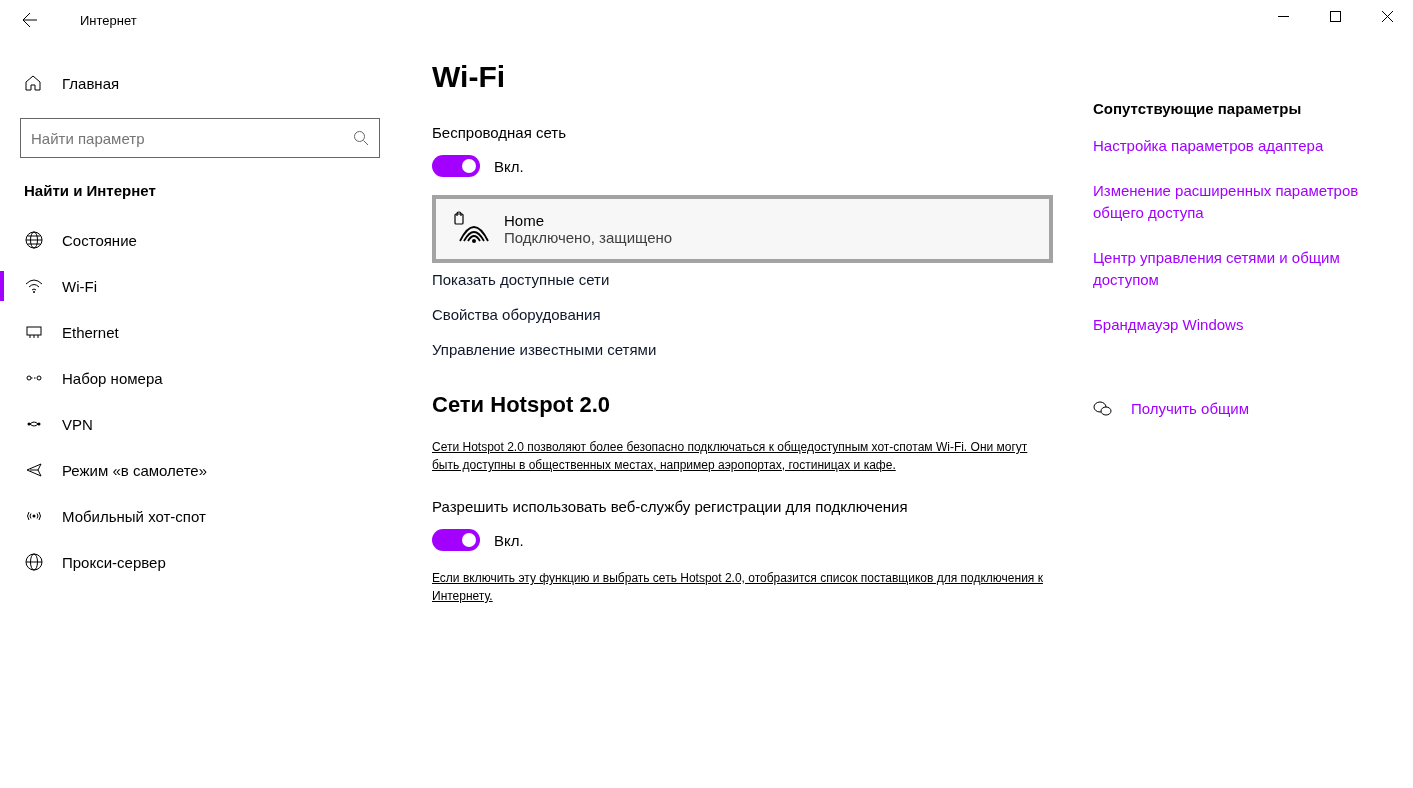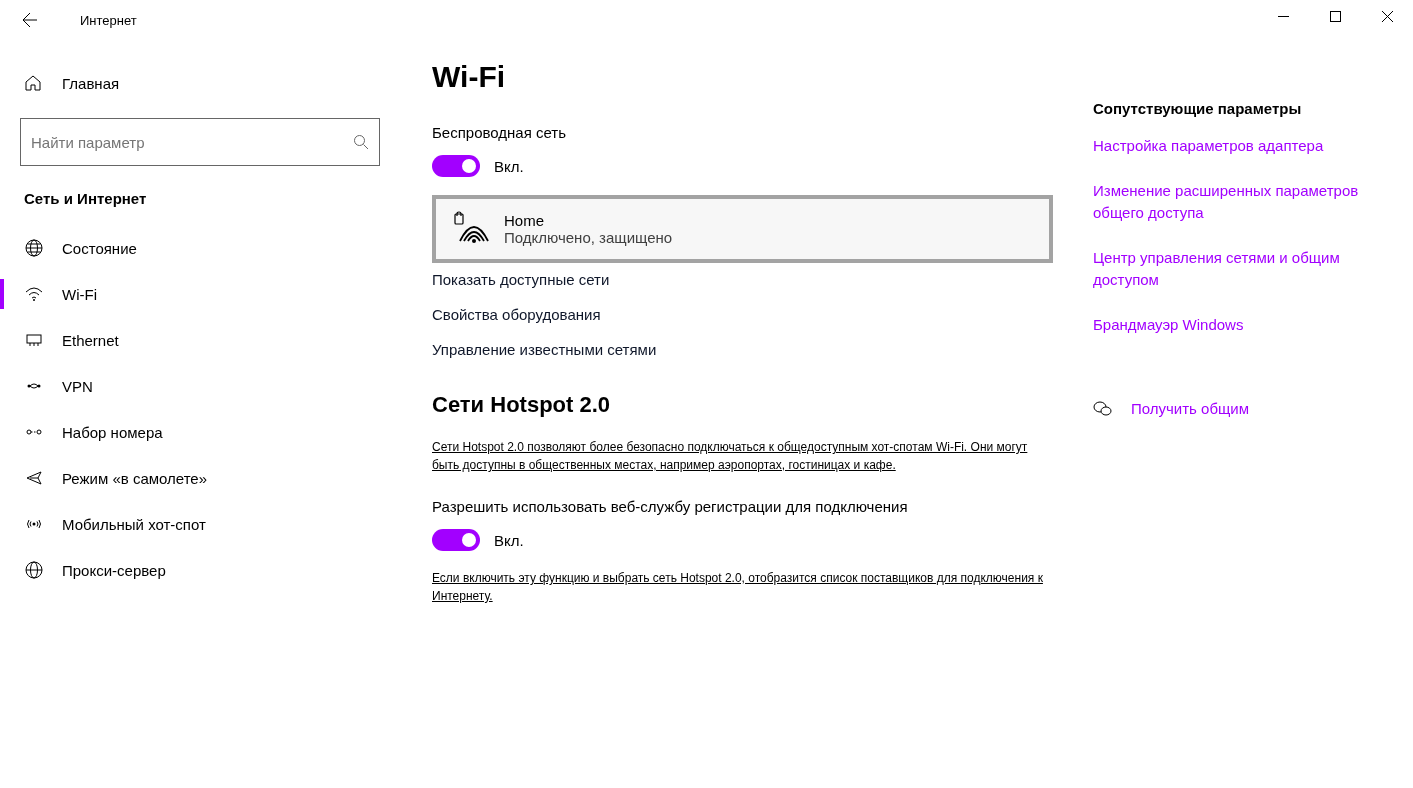--- a/index.html
+++ b/index.html
@@ -11,21 +11,21 @@
 .win-controls { position: absolute; right: 0; top: 0; display: flex; }
 .win-btn { width: 52px; height: 32px; display: flex; align-items: center; justify-content: center; cursor: pointer; }
 
 .container { display: flex; height: calc(100% - 40px); }
 
 .sidebar { width: 400px; padding: 24px 0 0 0; }
 .home-row { display: flex; align-items: center; padding: 10px 24px; cursor: pointer; margin-bottom: 16px; }
 .home-row .icon { width: 20px; margin-right: 18px; display: flex; align-items: center; }
 .home-row .label { font-size: 15px; }
 
-.search-box { margin: 0 20px 24px 20px; border: 1px solid #666; height: 48px; display: flex; align-items: center; padding: 0 10px; }
+.search-box { margin: 0 20px 24px 20px; border: 1px solid #666; height: 40px; display: flex; align-items: center; padding: 0 10px; }
 .search-box input { flex: 1; border: none; outline: none; font-size: 15px; background: transparent; }
 .search-box .search-icon { color: #666; }
 
 .category-header { font-size: 15px; font-weight: 600; padding: 0 24px 18px; }
 
 .nav-item { display: flex; align-items: center; padding: 14px 24px; cursor: pointer; position: relative; font-size: 15px; text-align: center; }
 .nav-item .icon { width: 20px; margin-right: 18px; display: flex; align-items: center; justify-content: center; }
 .nav-item.active::before { content: ""; position: absolute; left: 0; top: 8px; bottom: 8px; width: 4px; background: #a200ff; }
 
 .main { flex: 1; padding: 20px 40px 0 32px; display: flex; }
@@ -99,21 +99,21 @@
     <div class="search-box">
       <input type="text" placeholder="Найти параметр" style="">
       <span class="search-icon">
         <svg width="16" height="16" viewBox="0 0 16 16">
             <circle cx="6.5" cy="6.5" r="5" stroke="#666" fill="none"></circle>
             <path d="M10.5 10.5 L15 15" stroke="#666"></path>
           </svg>
       </span>
     </div>
 
-    <div class="category-header">Сеть и Интернет</div>
+    <div class="category-header">Найти и Интернет</div>
 
     <div class="nav-item">
       <span class="icon">
           <svg width="18" height="18" viewBox="0 0 18 18">
             <circle cx="9" cy="9" r="8" stroke="#000" fill="none"></circle>
             <ellipse cx="9" cy="9" rx="3.5" ry="8" stroke="#000" fill="none"></ellipse>
             <path d="M1 9 H17 M2.5 5 H15.5 M2.5 13 H15.5" stroke="#000"></path>
           </svg>
         </span>
       <span>Состояние</span>
@@ -128,41 +128,41 @@
       <span>Wi-Fi</span>
     </div>
     <div class="nav-item">
       <span class="icon">
           <svg width="18" height="18" viewBox="0 0 18 18">
             <rect x="2" y="4" width="14" height="8" stroke="#000" fill="none"></rect>
             <path d="M5 12 V15 M9 12 V15 M13 12 V15" stroke="#000"></path>
           </svg>
         </span>
       <span>Ethernet</span>
+    </div>
+    <div class="nav-item">
+      <span class="icon">
+          <svg width="18" height="18" viewBox="0 0 18 18">
+            <circle cx="4" cy="9" r="2" stroke="#000" fill="none"></circle>
+            <circle cx="14" cy="9" r="2" stroke="#000" fill="none"></circle>
+            <path d="M6 9 H12" stroke="#000" stroke-dasharray="1.5 1.5"></path>
+          </svg>
+        </span>
+      <span>Набор номера</span>
     </div>
     <div class="nav-item">
       <span class="icon">
           <svg width="18" height="18" viewBox="0 0 18 18">
             <circle cx="4" cy="9" r="1.5" fill="#000"></circle>
             <circle cx="14" cy="9" r="1.5" fill="#000"></circle>
             <path d="M5 9 Q9 5 13 9" stroke="#000" fill="none"></path>
             <path d="M5 9 Q9 13 13 9" stroke="#000" fill="none"></path>
           </svg>
         </span>
       <span>VPN</span>
-    </div>
-    <div class="nav-item">
-      <span class="icon">
-          <svg width="18" height="18" viewBox="0 0 18 18">
-            <circle cx="4" cy="9" r="2" stroke="#000" fill="none"></circle>
-            <circle cx="14" cy="9" r="2" stroke="#000" fill="none"></circle>
-            <path d="M6 9 H12" stroke="#000" stroke-dasharray="1.5 1.5"></path>
-          </svg>
-        </span>
-      <span>Набор номера</span>
     </div>
     <div class="nav-item">
       <span class="icon">
           <svg width="18" height="18" viewBox="0 0 18 18">
             <path d="M2 9 L16 3 L13 9 L16 15 Z M13 9 H5" stroke="#000" fill="none"></path>
           </svg>
         </span>
       <span>Режим «в самолете»</span>
     </div>
     <div class="nav-item">

